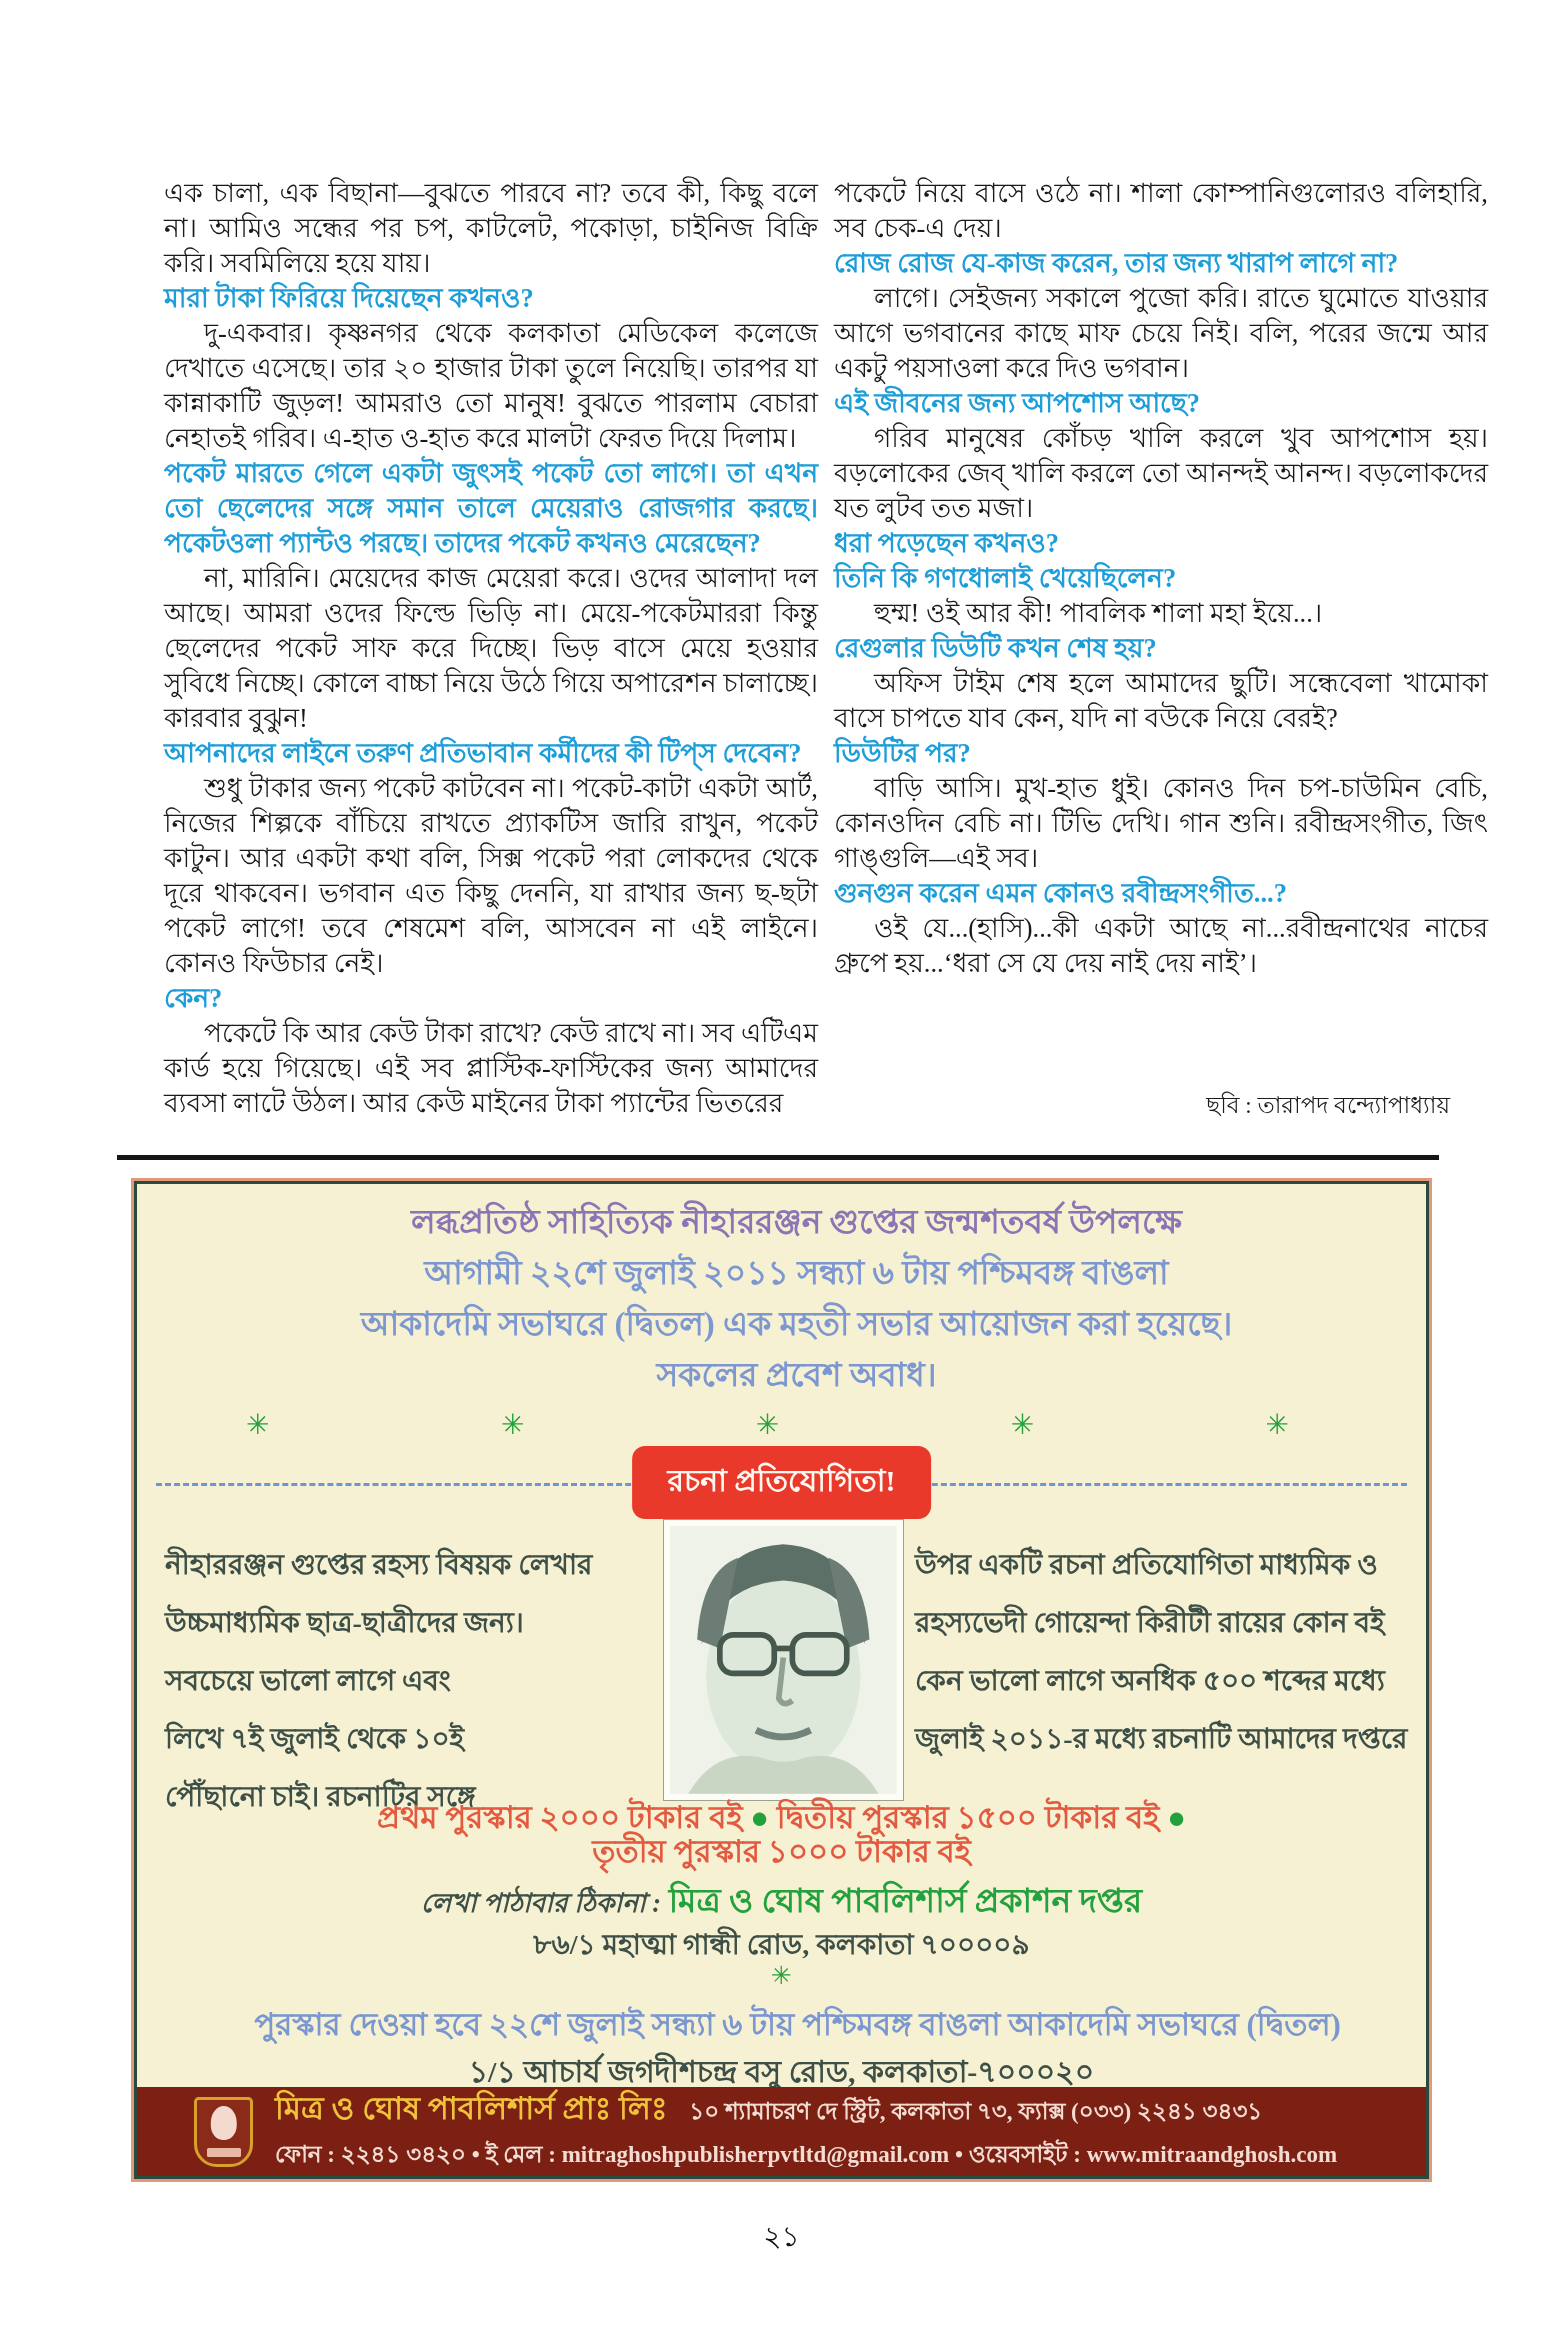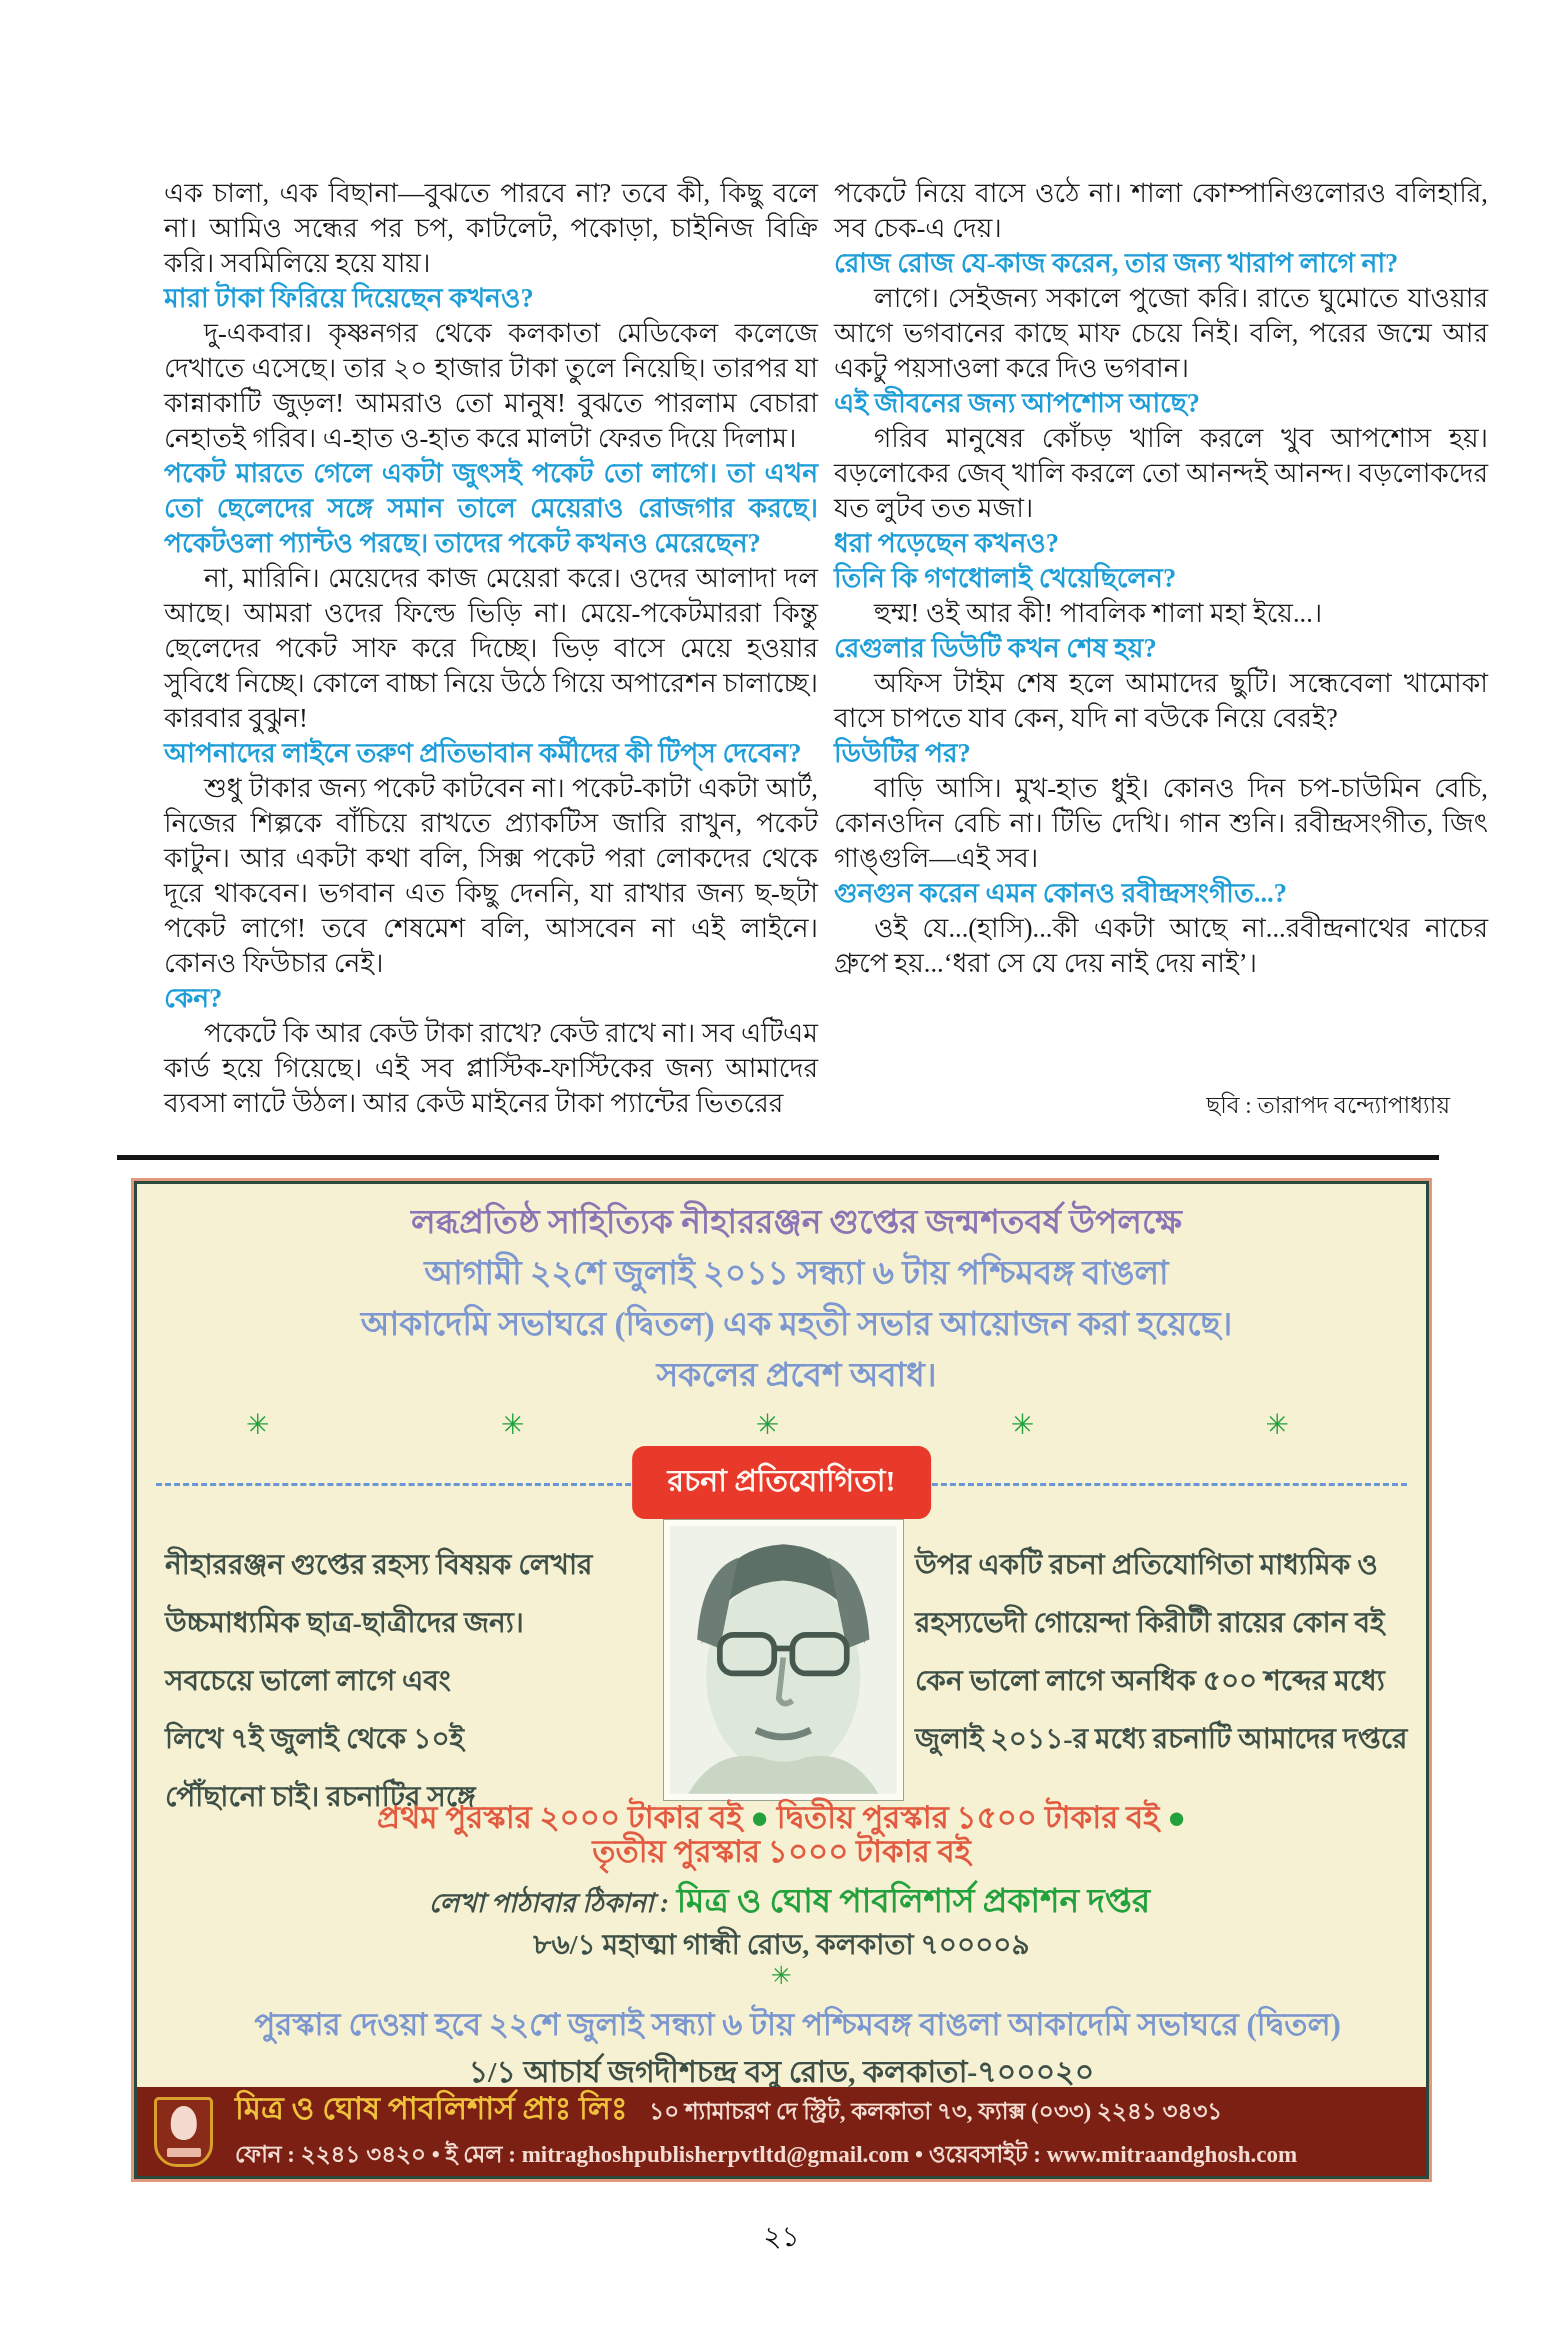--- a/index.html
+++ b/index.html
@@ -60,30 +60,30 @@
   #ad-col-right{left:778px;width:504px;text-align:left;}
   #portrait-frame{
     position:absolute;left:526px;top:335px;width:241px;height:282px;
     background:#fdfdf6;border:0.8px solid #9aa191;box-sizing:border-box;padding:6.2px;
   }
   #portrait-frame svg{width:100%;height:100%;display:block;}
   .center-line{position:absolute;left:0;width:100%;text-align:center;white-space:nowrap;}
   #prize-line-1{top:609px;font-size:31px;font-weight:bold;color:#e25b41;}
   #prize-line-2{top:643px;font-size:31px;font-weight:bold;color:#e25b41;}
   .green-dot{color:#23a13d;}
-  #send-address{top:691px;font-size:30px;padding-left:8px;}
+  #send-address{top:691px;font-size:30px;}
   #send-address .label{font-style:italic;font-weight:bold;color:#3d4f47;font-size:26.5px;}
   #send-address .value{color:#23a13d;font-weight:bold;font-size:33px;}
   #send-address2{top:739px;font-size:28px;font-weight:bold;color:#3d4f47;}
   #mid-star{top:777px;font-size:25px;font-weight:bold;color:#23a13d;}
   #award-line{top:816px;font-size:31px;font-weight:bold;color:#7b97cf;padding-left:16px;}
   #award-line2{top:864px;font-size:30px;font-weight:bold;color:#3d4f47;}
   #ad-footer{
     position:absolute;left:0;right:0;bottom:0;height:89px;background:#7c2014;
-    display:flex;align-items:center;
+    display:flex;align-items:center;padding-left:40px;
   }
   #footer-logo{
     width:59px;height:70px;margin-left:17px;flex:0 0 auto;
     border:3.1px solid #d9a02c;border-radius:4.7px 4.7px 23px 23px;
     background:#8a2a18;position:relative;box-sizing:border-box;
   }
   #footer-logo .flame{
     position:absolute;left:50%;top:6.2px;transform:translateX(-50%);
     width:26.5px;height:34px;border-radius:50% 50% 45% 45%;background:#f3d9ce;
   }

